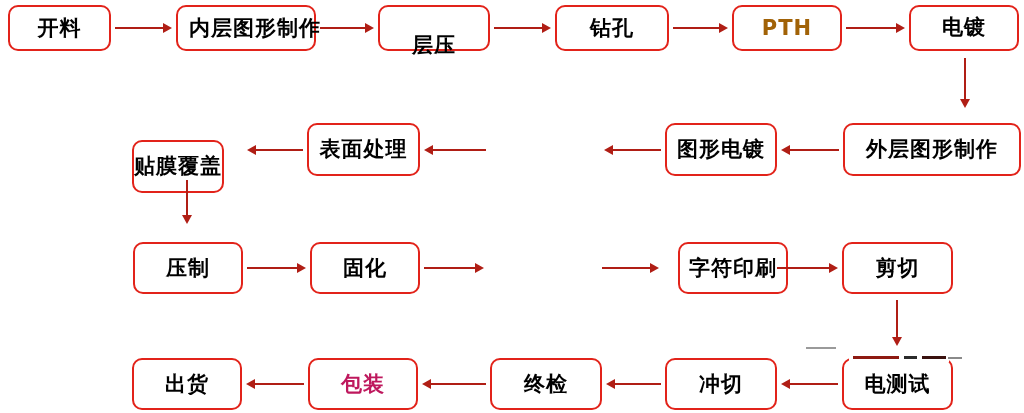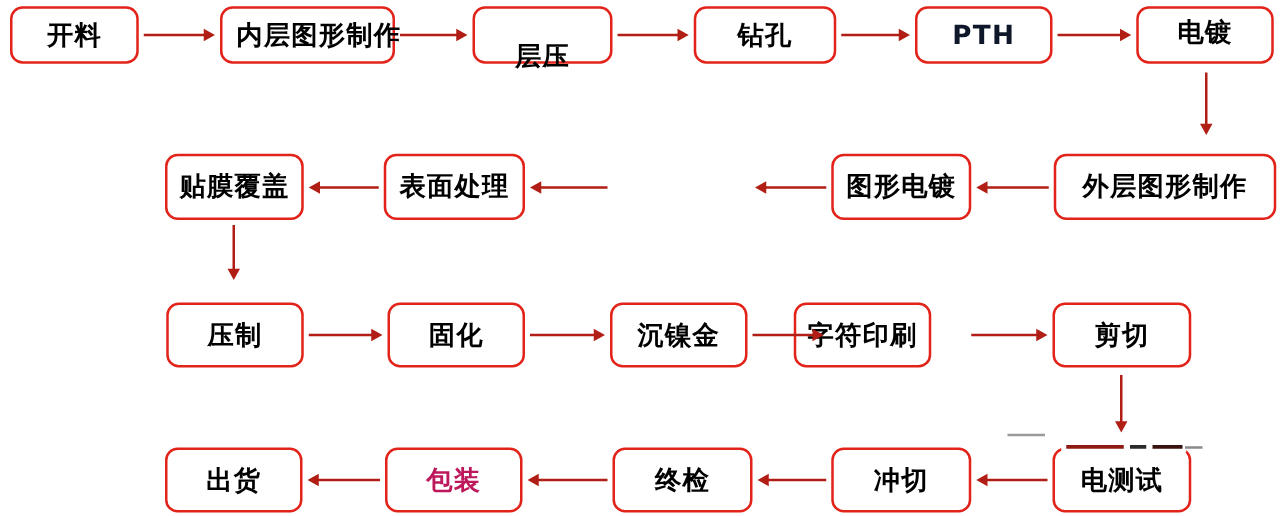--- a/index.html
+++ b/index.html
@@ -30,47 +30,44 @@
     <div class="node" style="left: 176px; top: 5px; width: 140px; height: 46px; border-color: rgb(226, 35, 26); padding-left: 18px;">
       <span style="color: rgb(0, 0, 0);">内层图形制作</span>
     </div>
     <div class="node" style="left: 378px; top: 5px; width: 112px; height: 46px; border-color: rgb(226, 35, 26);">
       <span style="color: rgb(0, 0, 0); margin-top: 35px;">层压</span>
     </div>
     <div class="node" style="left: 555px; top: 5px; width: 114px; height: 46px; border-color: rgb(226, 35, 26);">
       <span style="color: rgb(0, 0, 0);">钻孔</span>
     </div>
     <div class="node" style="left: 732px; top: 5px; width: 110px; height: 46px; border-color: rgb(226, 35, 26);">
-      <span style="color: #0f172a;">PTH</span>
+      <span style="color: #a16207;">PTH</span>
     </div>
     <div class="node" style="left: 909px; top: 5px; width: 110px; height: 46px; border-color: rgb(226, 35, 26); font-family: Liberation Mono, monospace;">
       <span style="color: rgb(0, 0, 0);">电镀</span>
     </div>
     <div class="node" style="left: 665px; top: 123px; width: 112px; height: 53px; border-color: rgb(226, 35, 26);">
       <span style="color: rgb(0, 0, 0);">图形电镀</span>
     </div>
     <div class="node" style="left: 843px; top: 123px; width: 178px; height: 53px; border-color: rgb(226, 35, 26);">
       <span style="color: rgb(0, 0, 0);">外层图形制作</span>
     </div>
     <div class="node" style="left: 307px; top: 123px; width: 113px; height: 53px; border-color: rgb(226, 35, 26);">
       <span style="color: rgb(0, 0, 0);">表面处理</span>
     </div>
-    <div class="node" style="left: 132px; top: 123px; width: 111px; height: 53px; border-color: rgb(226, 35, 26); text-align: center;">
+    <div class="node" style="left: 132px; top: 140px; width: 92px; height: 53px; border-color: rgb(226, 35, 26); text-align: center;">
       <span style="color: rgb(0, 0, 0);">贴膜覆盖</span>
     </div>
     <div class="node" style="left: 133px; top: 242px; width: 110px; height: 52px; border-color: rgb(226, 35, 26);">
       <span style="color: rgb(0, 0, 0);">压制</span>
     </div>
     <div class="node" style="left: 310px; top: 242px; width: 110px; height: 52px; border-color: rgb(226, 35, 26);">
       <span style="color: rgb(0, 0, 0);">固化</span>
     </div>
-    <div class="node" style="left: 488px; top: 242px; width: 110px; height: 52px; border-color: rgb(226, 35, 26);">
-      <span style="color: rgb(0, 0, 0);">沉镍金</span>
-    </div>
-    <div class="node" style="left: 635px; top: 242px; width: 110px; height: 52px; border-color: rgb(226, 35, 26); text-align: center;">
+    <div class="node" style="left: 678px; top: 242px; width: 110px; height: 52px; border-color: rgb(226, 35, 26); text-align: center;">
       <span style="color: rgb(0, 0, 0);">字符印刷</span>
     </div>
     <div class="node" style="left: 842px; top: 242px; width: 111px; height: 52px; border-color: rgb(226, 35, 26);">
       <span style="color: rgb(0, 0, 0);">剪切</span>
     </div>
     <div class="node" style="left: 842px; top: 358px; width: 111px; height: 52px; border-color: rgb(226, 35, 26);">
       <span style="color: rgb(0, 0, 0);">电测试</span>
     </div>
     <div class="node" style="left: 665px; top: 358px; width: 112px; height: 52px; border-color: rgb(226, 35, 26);">
       <span style="color: rgb(0, 0, 0);">冲切</span>

